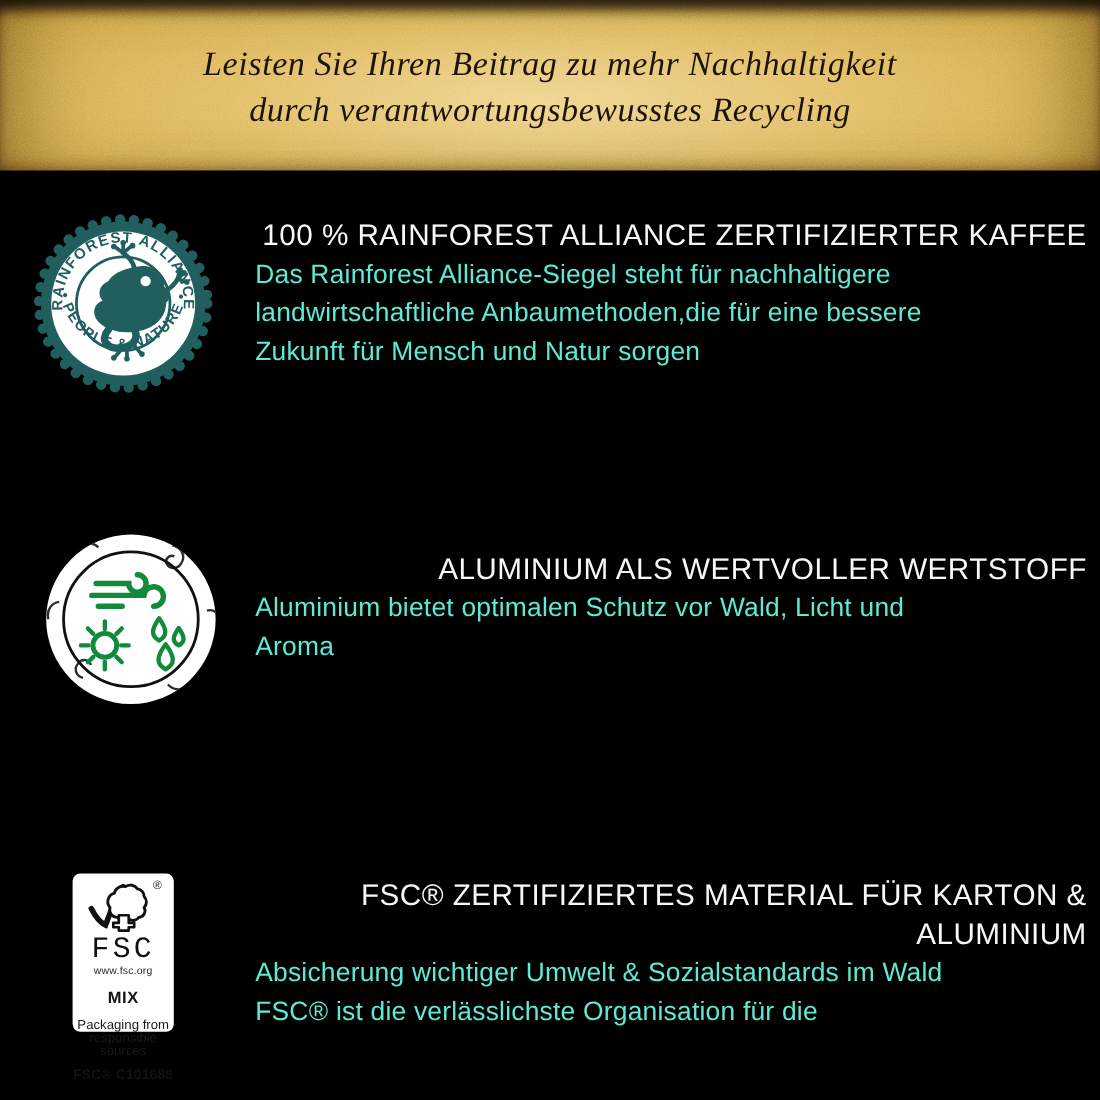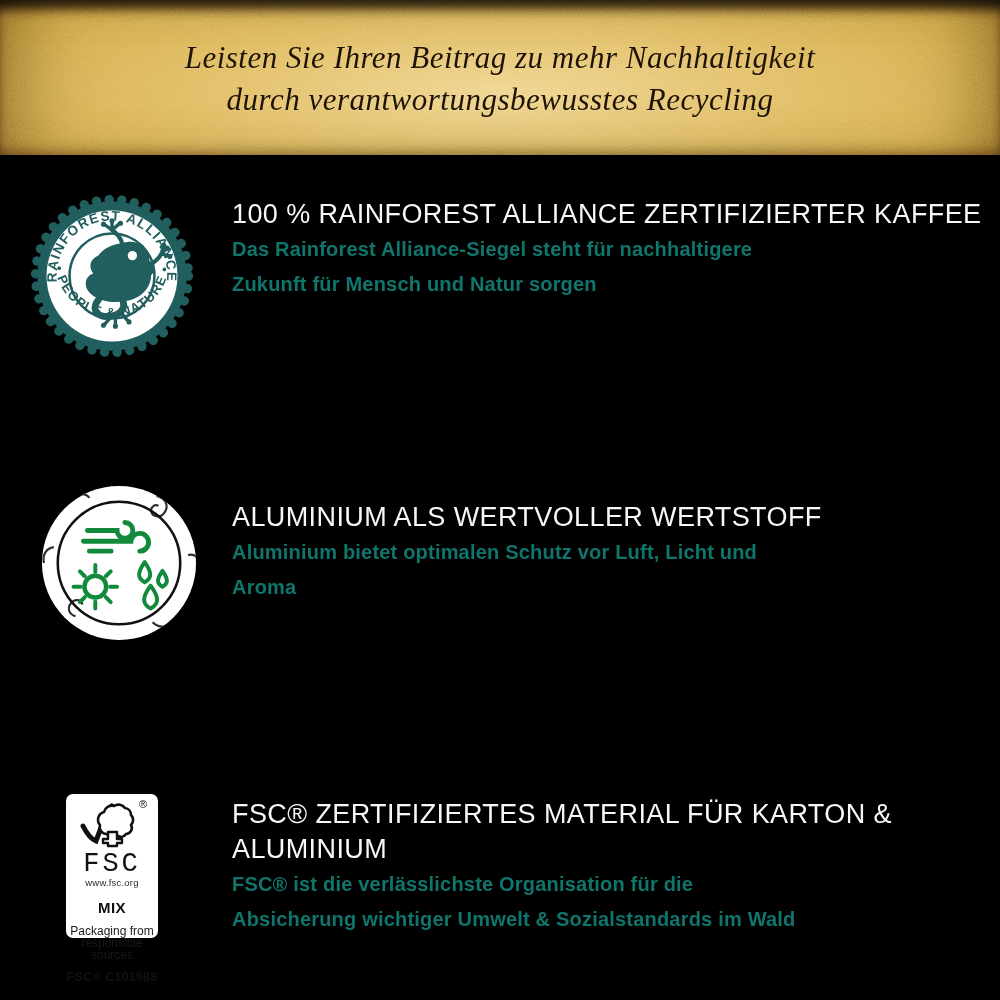--- a/index.html
+++ b/index.html
@@ -39,22 +39,22 @@
   .fsc-tree{display:block;margin:0 auto;}
   .fsc-brand{font-family:Liberation Mono, monospace;font-size:27px;line-height:26px;letter-spacing:3px;margin-top:-3px;}
   .fsc-url{font-size:9.5px;line-height:11px;color:#2c2c2c;letter-spacing:.2px;}
   .fsc-grade{font-size:15px;font-weight:bold;margin-top:11px;letter-spacing:.5px;}
   .fsc-claim{font-size:12px;line-height:12px;margin-top:9px;font-weight:normal;color:#191919;}
   .fsc-code{font-size:12.5px;font-weight:bold;margin-top:9px;letter-spacing:.2px;}
 
   
   .tb{position:absolute;left:232px;width:756px;color:#f7f7f7;}
   .tb1{top:197px;} .tb2{top:500px;} .tb3{top:797px;}
-  .h-line{font-size:27px;line-height:35px;font-weight:400;letter-spacing:.4px;white-space:nowrap;}
-  .b-line{font-size:20px;line-height:35px;font-weight:700;letter-spacing:.2px;color:#0f766e;}
+  .h-line{font-size:27px;line-height:35px;font-weight:400;letter-spacing:.4px;white-space:nowrap;text-align:right;}
+  .b-line{font-size:24px;line-height:35px;font-weight:400;letter-spacing:.2px;color:#5eead4;}
 </style>
 </head>
 <body>
 
 <div class="canvas">
 
   <div class="gold-band">
     <svg class="gold-noise" xmlns="http://www.w3.org/2000/svg">
       <filter id="goldgrain">
         <feTurbulence type="fractalNoise" baseFrequency="0.85" numOctaves="2" stitchTiles="stitch"></feTurbulence>
@@ -147,29 +147,30 @@
     <div class="fsc-claim">
       <div>Packaging from</div>
       <div>responsible sources</div>
     </div>
     <div class="fsc-code">FSC® C101688</div>
   </div>
 
   <div class="tb tb1">
     <div class="h-line">100 % RAINFOREST ALLIANCE ZERTIFIZIERTER KAFFEE</div>
     <div class="b-line">Das Rainforest Alliance-Siegel steht für nachhaltigere</div>
+    <div class="b-line">landwirtschaftliche Anbaumethoden,die für eine bessere</div>
     <div class="b-line">Zukunft für Mensch und Natur sorgen</div>
   </div>
 
   <div class="tb tb2">
     <div class="h-line">ALUMINIUM ALS WERTVOLLER WERTSTOFF</div>
-    <div class="b-line">Aluminium bietet optimalen Schutz vor Luft, Licht und</div>
+    <div class="b-line">Aluminium bietet optimalen Schutz vor Wald, Licht und</div>
     <div class="b-line">Aroma</div>
   </div>
 
   <div class="tb tb3">
     <div class="h-line">FSC® ZERTIFIZIERTES MATERIAL FÜR KARTON &amp;</div>
     <div class="h-line">ALUMINIUM</div>
+    <div class="b-line">Absicherung wichtiger Umwelt &amp; Sozialstandards im Wald</div>
     <div class="b-line">FSC® ist die verlässlichste Organisation für die</div>
-    <div class="b-line">Absicherung wichtiger Umwelt &amp; Sozialstandards im Wald</div>
   </div>
 
 </div>
 
 </body></html>

